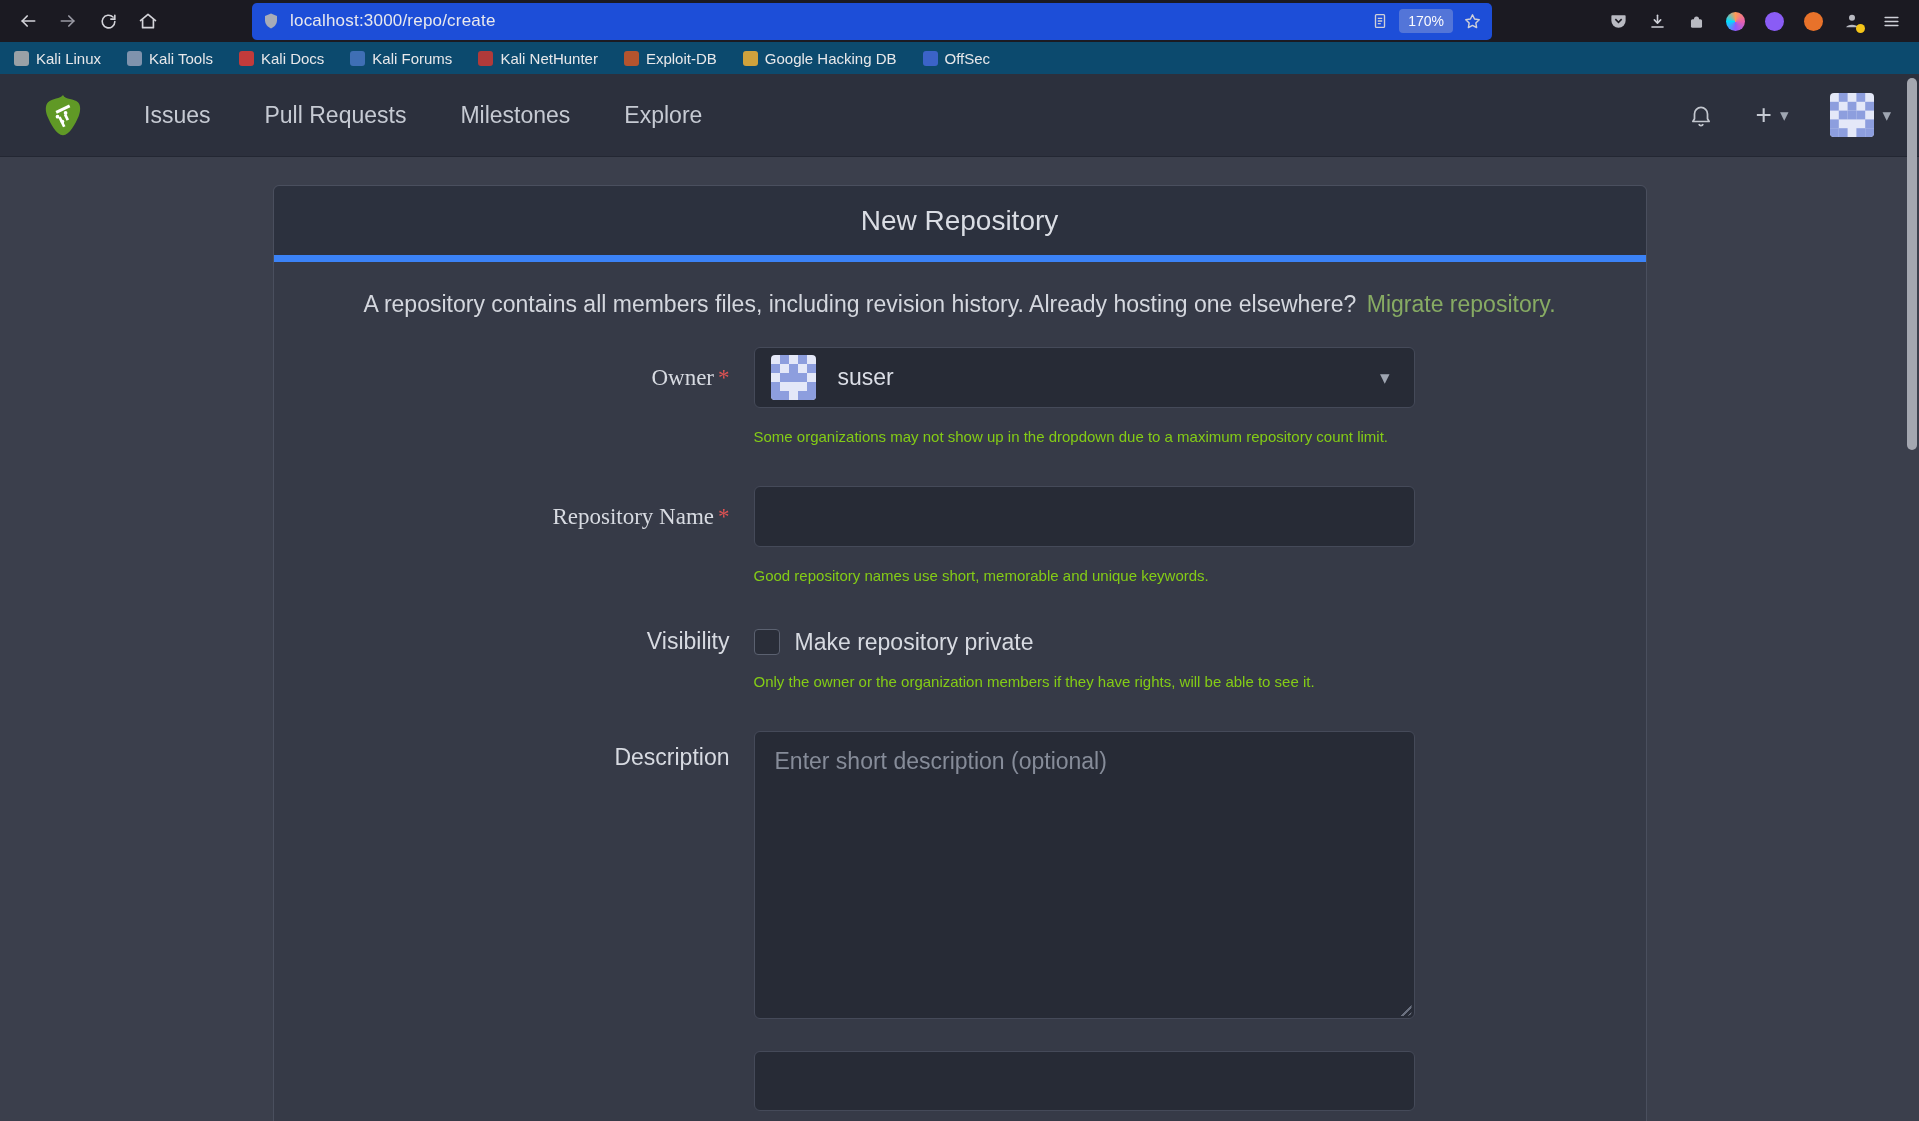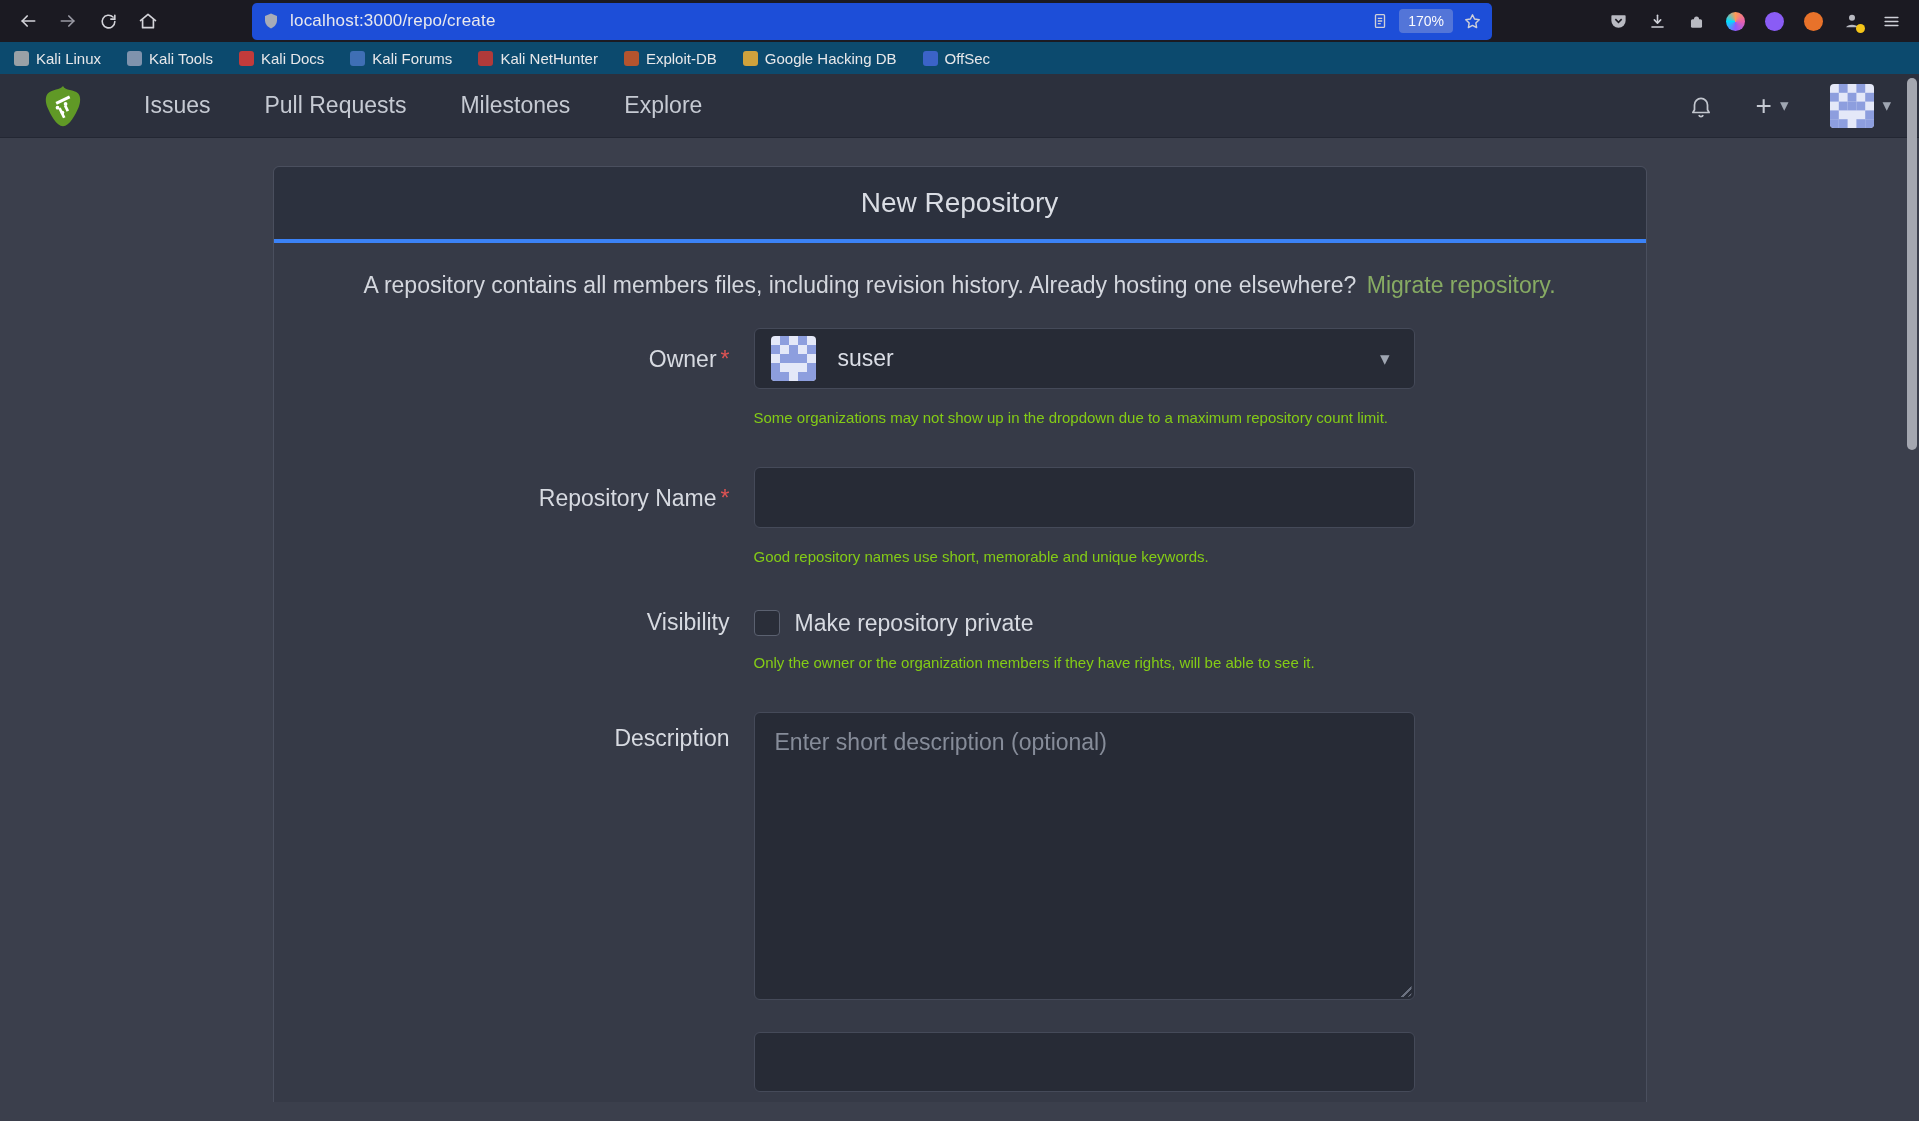--- a/index.html
+++ b/index.html
@@ -38,52 +38,52 @@
   
   .ff-bookmarks {
     height:32px; background:#0c4a6e; display:flex; align-items:center;
     padding:0 14px; gap:26px; font-size:15px; color:#e8e8ea;
   }
   .bm { display:flex; align-items:center; gap:7px; cursor:pointer; white-space:nowrap; }
   .favicon { width:15px; height:15px; border-radius:3px; display:block; flex:none; }
 
   
   .gt-navbar {
-    height:64px; background:#2c303d; border-bottom:1px solid #232733;
+    height:83px; background:#2c303d; border-bottom:1px solid #232733;
     display:flex; align-items:center; padding:0 28px 0 40px; gap:54px;
   }
   .gt-logo { width:46px; height:46px; cursor:pointer; flex:none; margin-right:4px; }
   .gt-nav-item { font-size:23px; color:#c6cad3; cursor:pointer; text-decoration:none; white-space:nowrap; }
   .gt-right { margin-left:auto; display:flex; align-items:center; gap:42px; }
   .gt-ctl { display:flex; align-items:center; gap:8px; cursor:pointer; }
   .plus-glyph { font-size:28px; color:#c6cad3; line-height:1; }
   .caret { color:#9fa6b2; font-size:17px; line-height:1; }
   .identicon { border-radius:4px; overflow:hidden; display:block; flex:none; }
 
   
   .page { height:964px; background:#3b3f4c; overflow:hidden; position:relative; }
   .card {
     width:1374px; margin:28px auto 0; background:#363a47;
     border:1px solid #4a4f5e; border-radius:6px;
   }
   .card-header {
-    height:76px; background:#2c313e; border-bottom:4px solid #3b82f6;
+    height:76px; background:#2c313e; border-bottom:7px solid #3b82f6;
     border-radius:6px 6px 0 0; display:flex; align-items:center; justify-content:center;
   }
   .card-header h2 { font-size:28px; font-weight:400; color:#dadde4; }
   .card-body { padding:26px 0 0; }
   .intro { text-align:center; font-size:23px; line-height:32px; color:#d4d7de; margin:0 0 27px; }
   .intro a { color:#87ab63; text-decoration:none; cursor:pointer; margin-left:4px; }
 
   .form-row { display:flex; align-items:flex-start; margin-bottom:32px; }
   .row-label {
     width:480px; padding-right:24px; text-align:right; font-size:23px;
     line-height:32px; color:#d7dae1; flex:none;
   }
-  .pad-center { padding-top:15px; }
+  .pad-center { padding-top:15px;font-family:Liberation Serif, serif; }
   .pad-desc { padding-top:10px; }
   .req { color:#df5353; margin-left:4px; }
   .row-field { width:920px; }
   .control { width:661px; }
 
   .text-input, .dropdown, .descr, .partial-input {
     background:#272b36; border:1px solid #454a59; border-radius:6px; color:#dbdee6;
   }
   .text-input { height:61px; padding:0 20px; font-size:23px; font-family:inherit; outline:none; display:block; }
   .dropdown { height:61px; display:flex; align-items:center; padding:0 24px 0 16px; gap:22px; cursor:pointer; }

